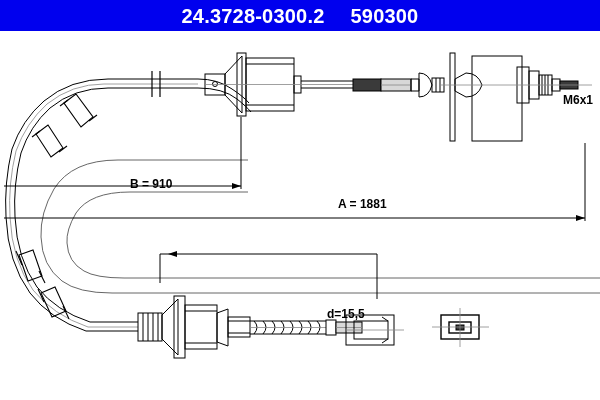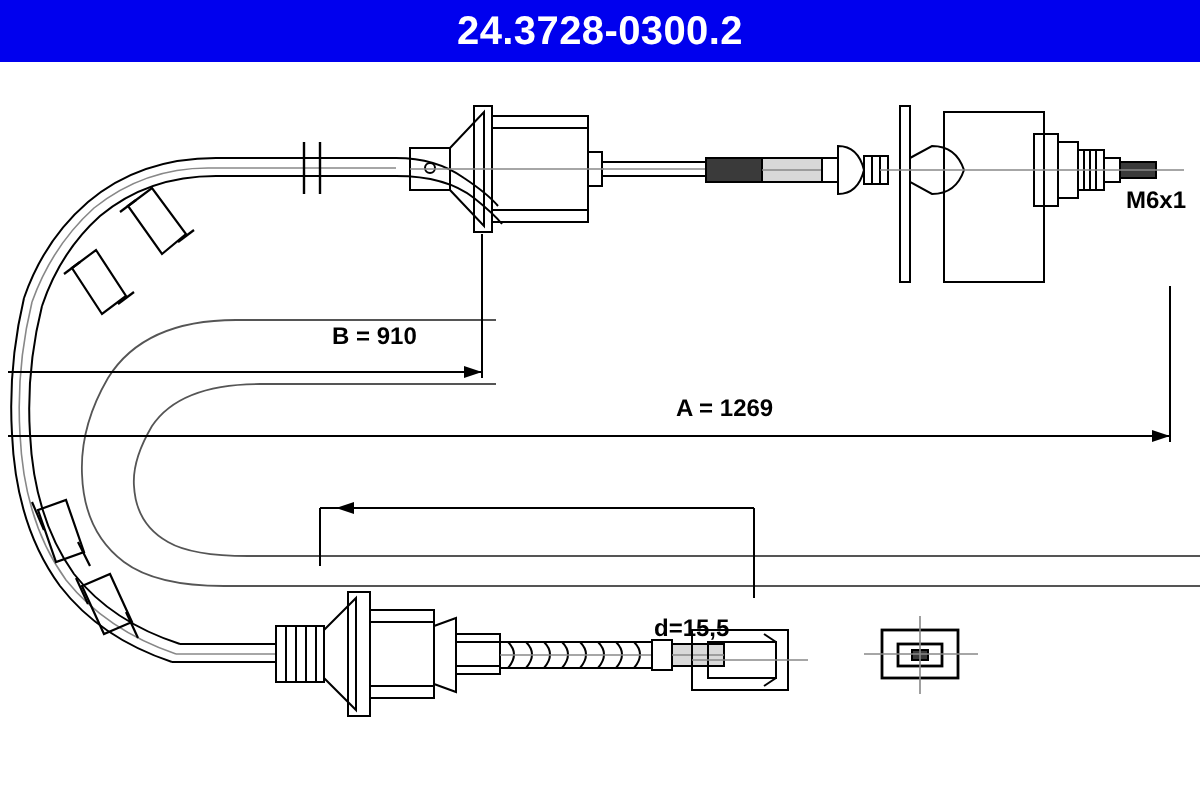--- a/index.html
+++ b/index.html
@@ -44,32 +44,33 @@
     height: 369px;
   }
   .dim-label {
     position: absolute;
     font-family: "Liberation Sans", sans-serif;
     font-weight: bold;
     font-size: 12px;
     color: #000000;
     white-space: nowrap;
   }
-  #label-B { left: 130px; top: 130px; margin-left: 36px; }
+  #label-B { left: 130px; top: 146px; }
   #label-A { left: 338px; top: 166px; }
   #label-d { left: 327px; top: 276px; }
   #label-M { left: 563px; top: 62px; text-align: center; }
 </style>
 </head>
 <body>
 
 <div id="page">
 
   <div id="title-bar">
     <span class="title-text">24.3728-0300.2</span>
+    <span class="title-text">590300</span>
   </div>
 
   <div id="drawing">
     <svg width="600" height="369" viewBox="0 0 600 369">
       <g fill="none" stroke="#000000" stroke-width="1" stroke-linejoin="miter" stroke-linecap="butt">
 
         <g>
           <path d="M 108 48 L 198 48 Q 218 48 232 58 Q 244 66 249 72"></path>
           <path d="M 108 57 L 198 57 Q 223 57 237 68 Q 247 76 251 81"></path>
           <path d="M 104 53 L 198 53" stroke="#888888" stroke-width="0.8"></path>
@@ -261,18 +262,18 @@
           <rect x="449" y="291" width="22" height="11" stroke-width="1.4"></rect>
           <rect x="456" y="294" width="8" height="5" fill="#3a3a3a" stroke="#000000"></rect>
           <line x1="460" y1="277" x2="460" y2="316" stroke="#888888" stroke-width="0.8"></line>
           <line x1="432" y1="296" x2="489" y2="296" stroke="#888888" stroke-width="0.8"></line>
         </g>
 
       </g>
     </svg>
 
     <span class="dim-label" id="label-B">B = 910</span>
-    <span class="dim-label" id="label-A">A = 1269</span>
+    <span class="dim-label" id="label-A">A = 1881</span>
     <span class="dim-label" id="label-d">d=15,5</span>
     <span class="dim-label" id="label-M">M6x1</span>
   </div>
 
 </div>
 
 </body></html>

